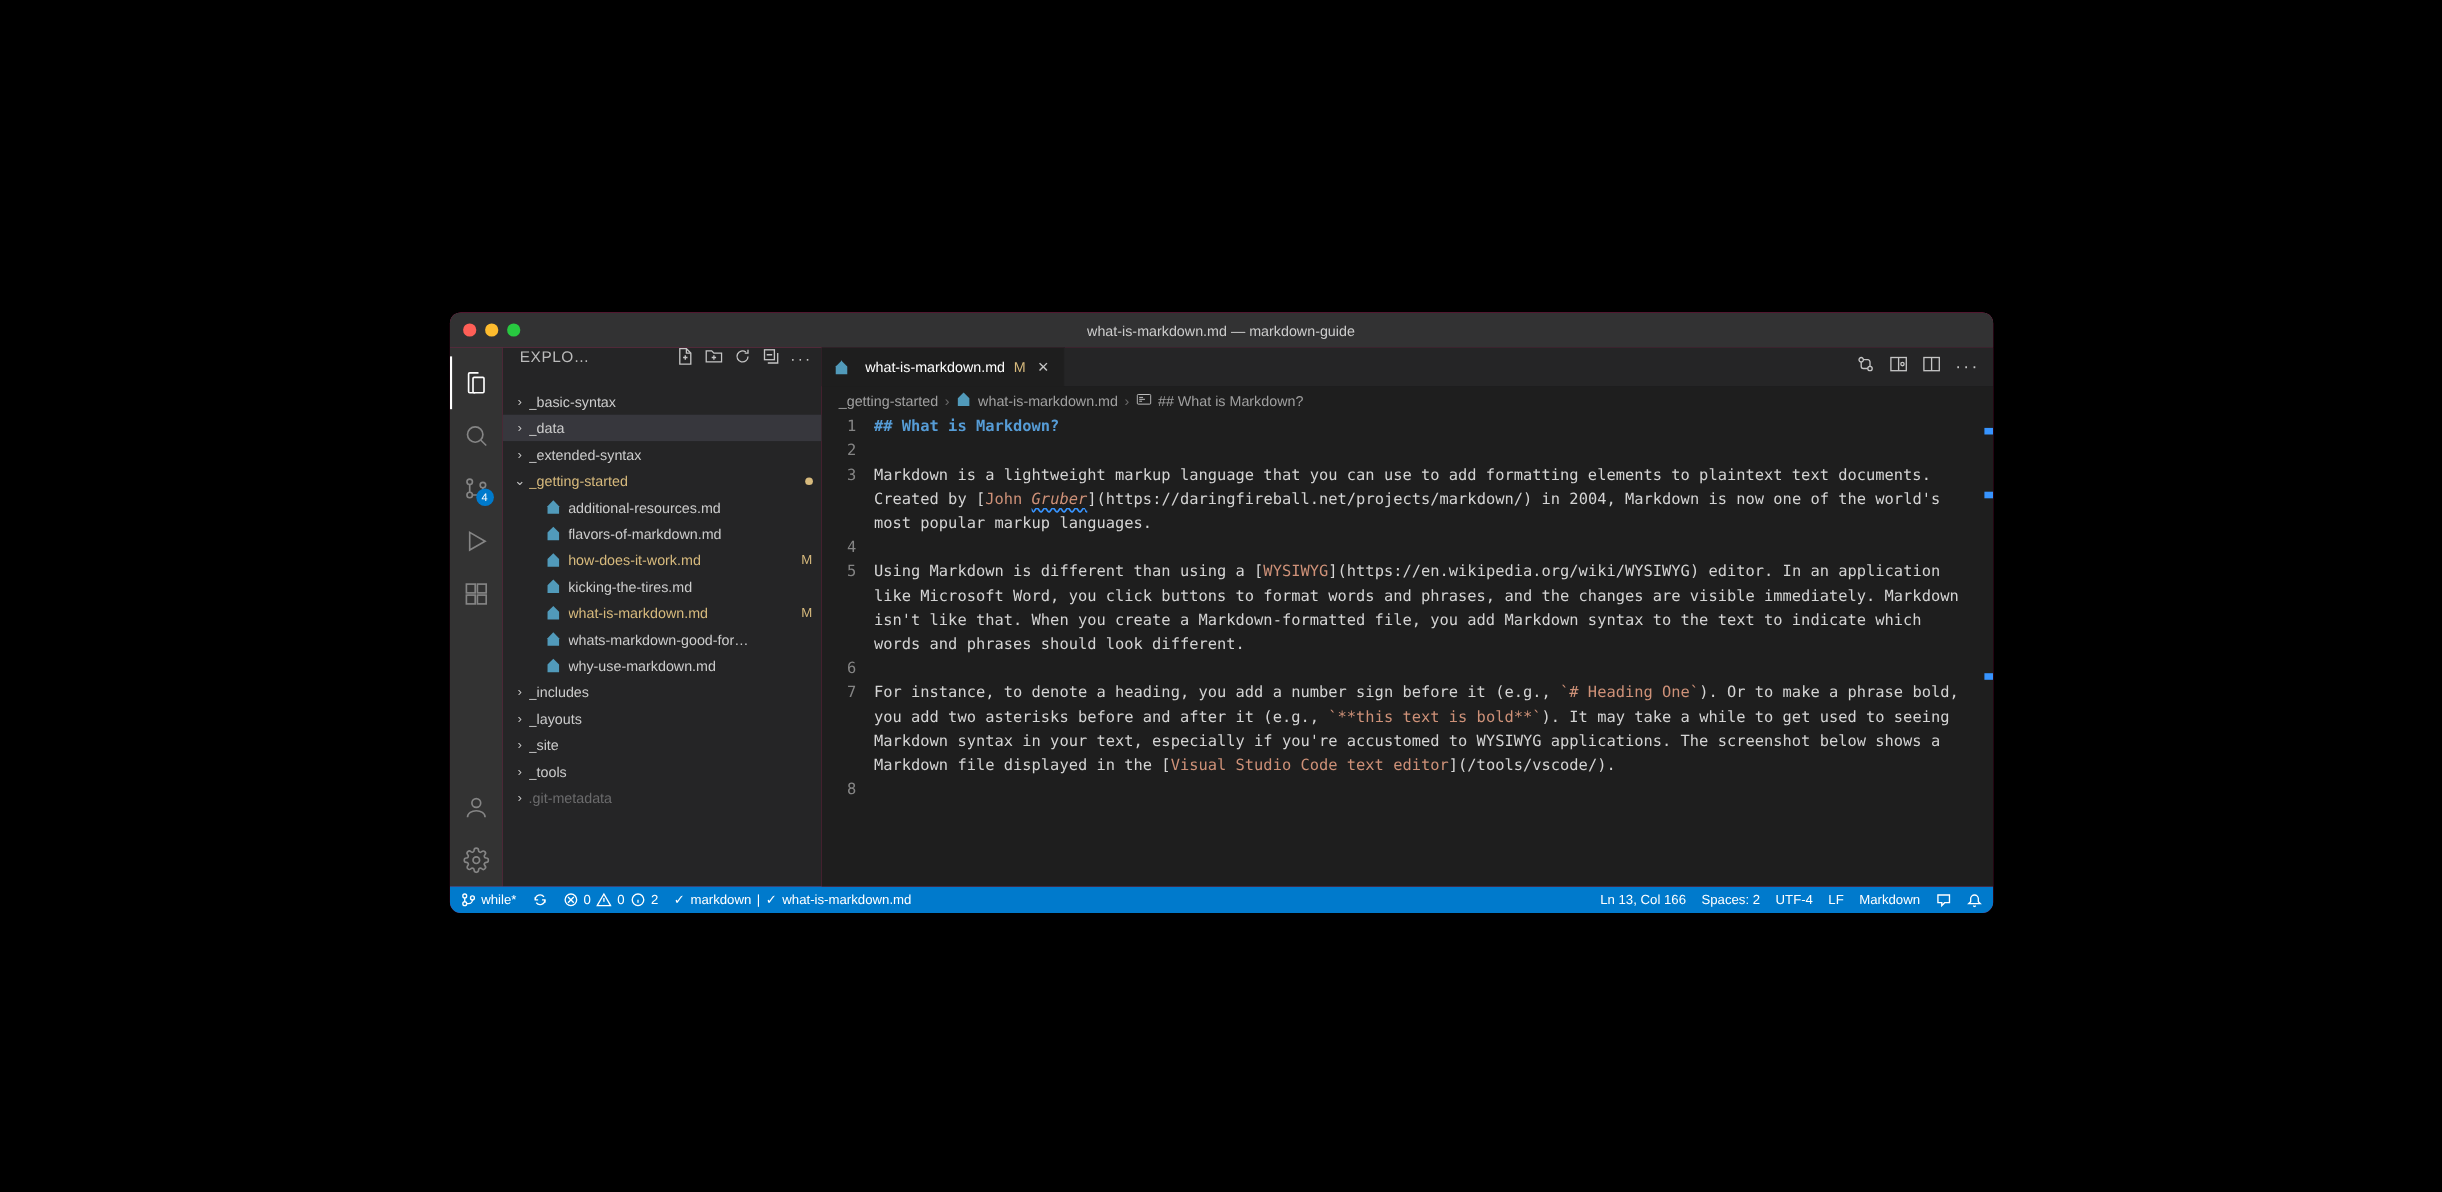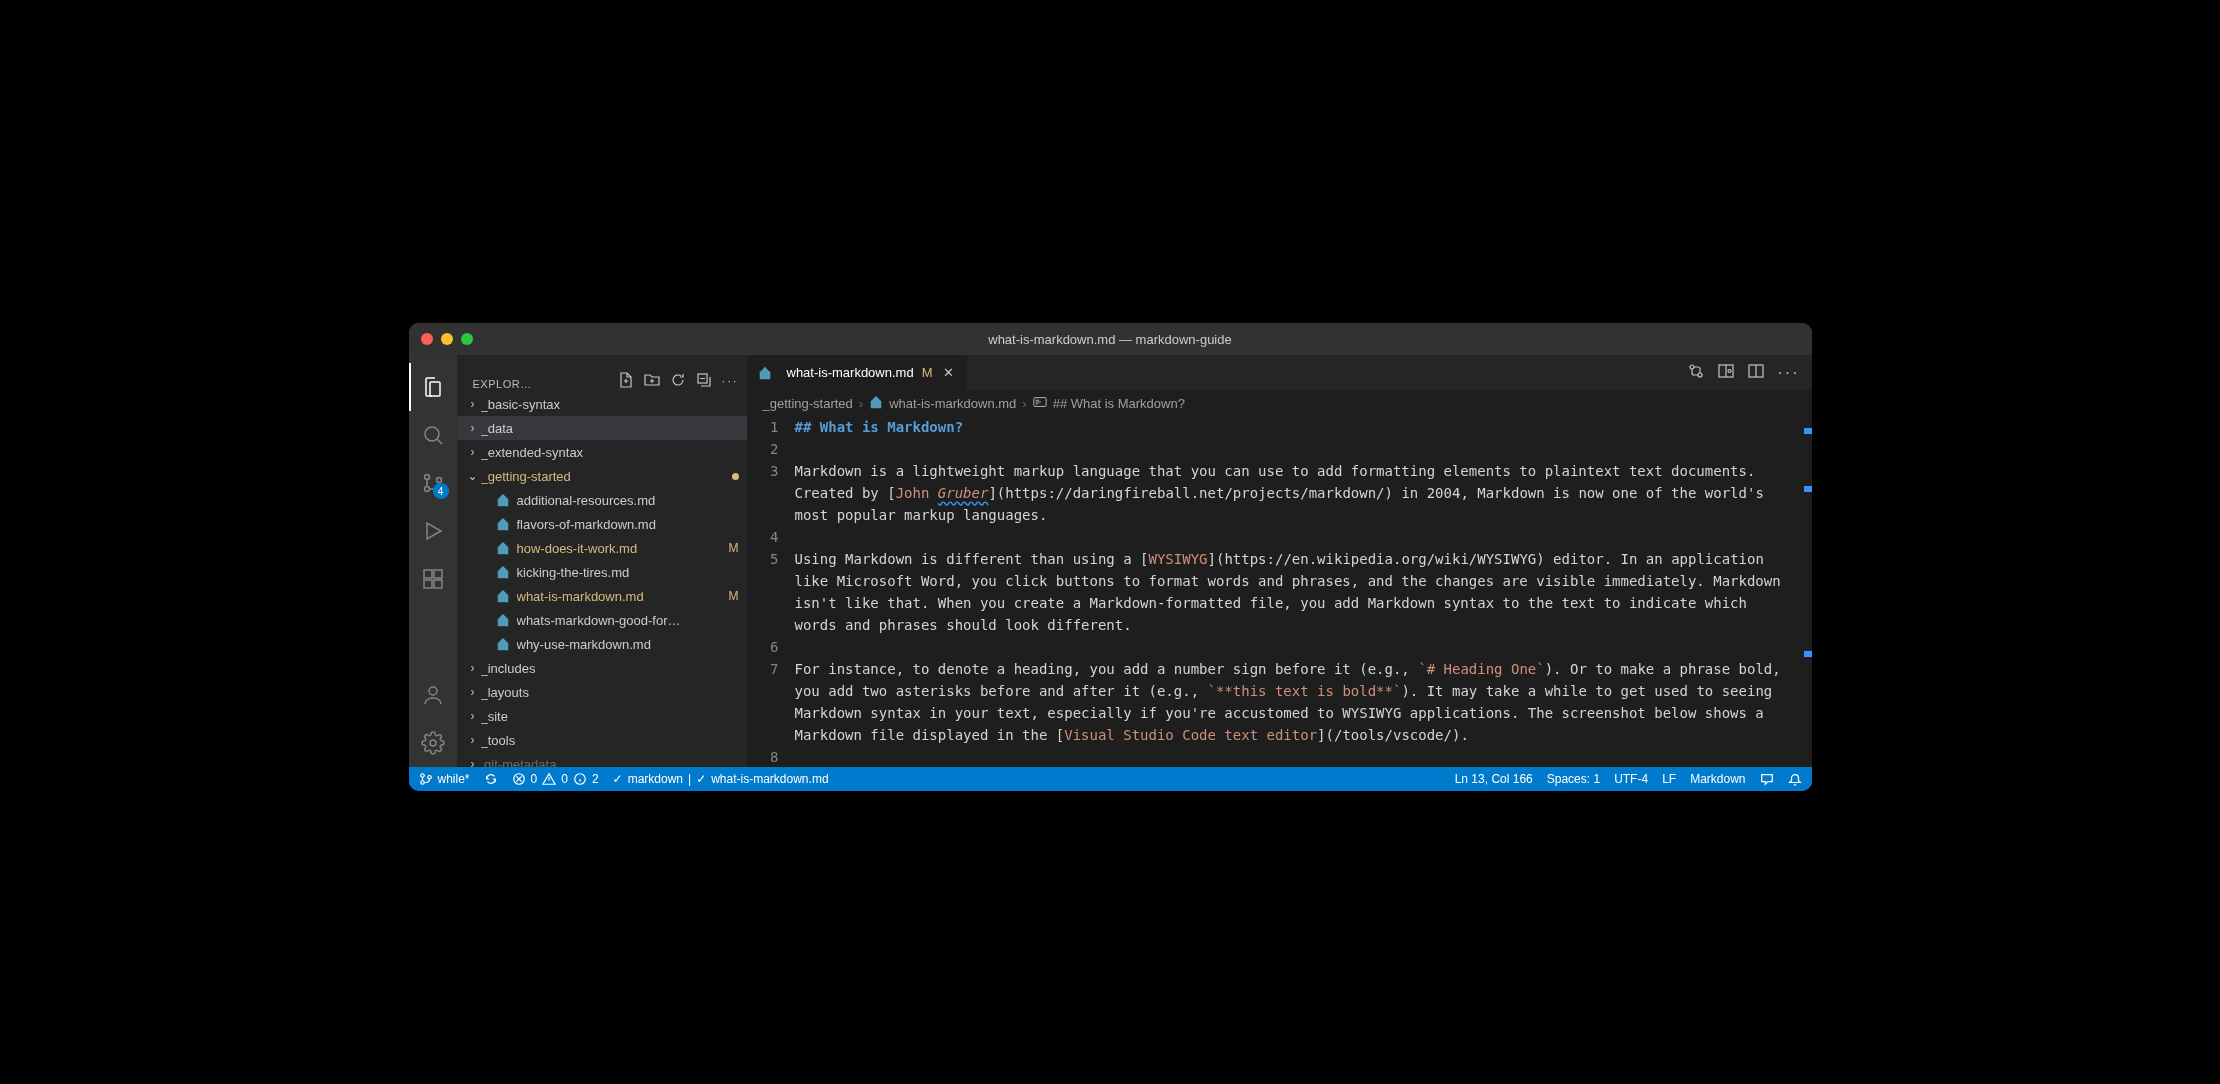--- a/index.html
+++ b/index.html
@@ -7,21 +7,21 @@
     background: #000;
     font-family: -apple-system, BlinkMacSystemFont, "Segoe UI", sans-serif;
     display: flex;
     align-items: center;
     justify-content: center;
     width: 2220px;
     height: 1084px;
   }
   .window {
     width: 1403px;
-    height: 468px;
+    height: 546px;
     background: #be185d;
     border-radius: 10px;
     overflow: hidden;
     display: flex;
     flex-direction: column;
     box-shadow: 0 20px 60px rgba(0,0,0,.6);
     margin-top: 30px;
   }
   
   .titlebar {
@@ -104,24 +104,24 @@
     width: 290px;
     background: #252526;
     display:flex;
     flex-direction:column;
     color:#cccccc;
     font-size:13px;
   }
   .sidebar-header {
     height: 35px;
     display:flex;
-    align-items:flex-end;
+    align-items:flex-start;
     padding: 0 8px 0 16px;
     color:#bbbbbb;
-    font-size:11px;
+    font-size:14px;
     letter-spacing: .5px;
     gap: 24px;
   }
   .sidebar-header-title { flex:0 0 auto; overflow:hidden; text-overflow:ellipsis; white-space:nowrap; max-width:72px;}
   .sidebar-header-actions { display:flex; gap:10px; margin-left:auto; align-items:center;}
   .sidebar-header-actions span, .sidebar-header-actions svg { color:#c5c5c5; cursor:pointer;}
   .sidebar-header-actions svg { width:16px; height:16px; }
   .tree {
     flex:1;
     overflow:auto;
@@ -604,21 +604,21 @@
       <span>markdown</span>
       <span>|</span>
       <span>✓</span>
       <span>what-is-markdown.md</span>
     </div>
     <div class="spacer"></div>
     <div class="status-item">
         <span>Ln 13, Col 166</span>
       </div>
     <div class="status-item">
-        <span>Spaces: 1</span>
+        <span>Spaces: 2</span>
       </div>
     <div class="status-item">
         <span>UTF-4</span>
       </div>
     <div class="status-item">
         <span>LF</span>
       </div>
     <div class="status-item">
         <span>Markdown</span>
       </div>

